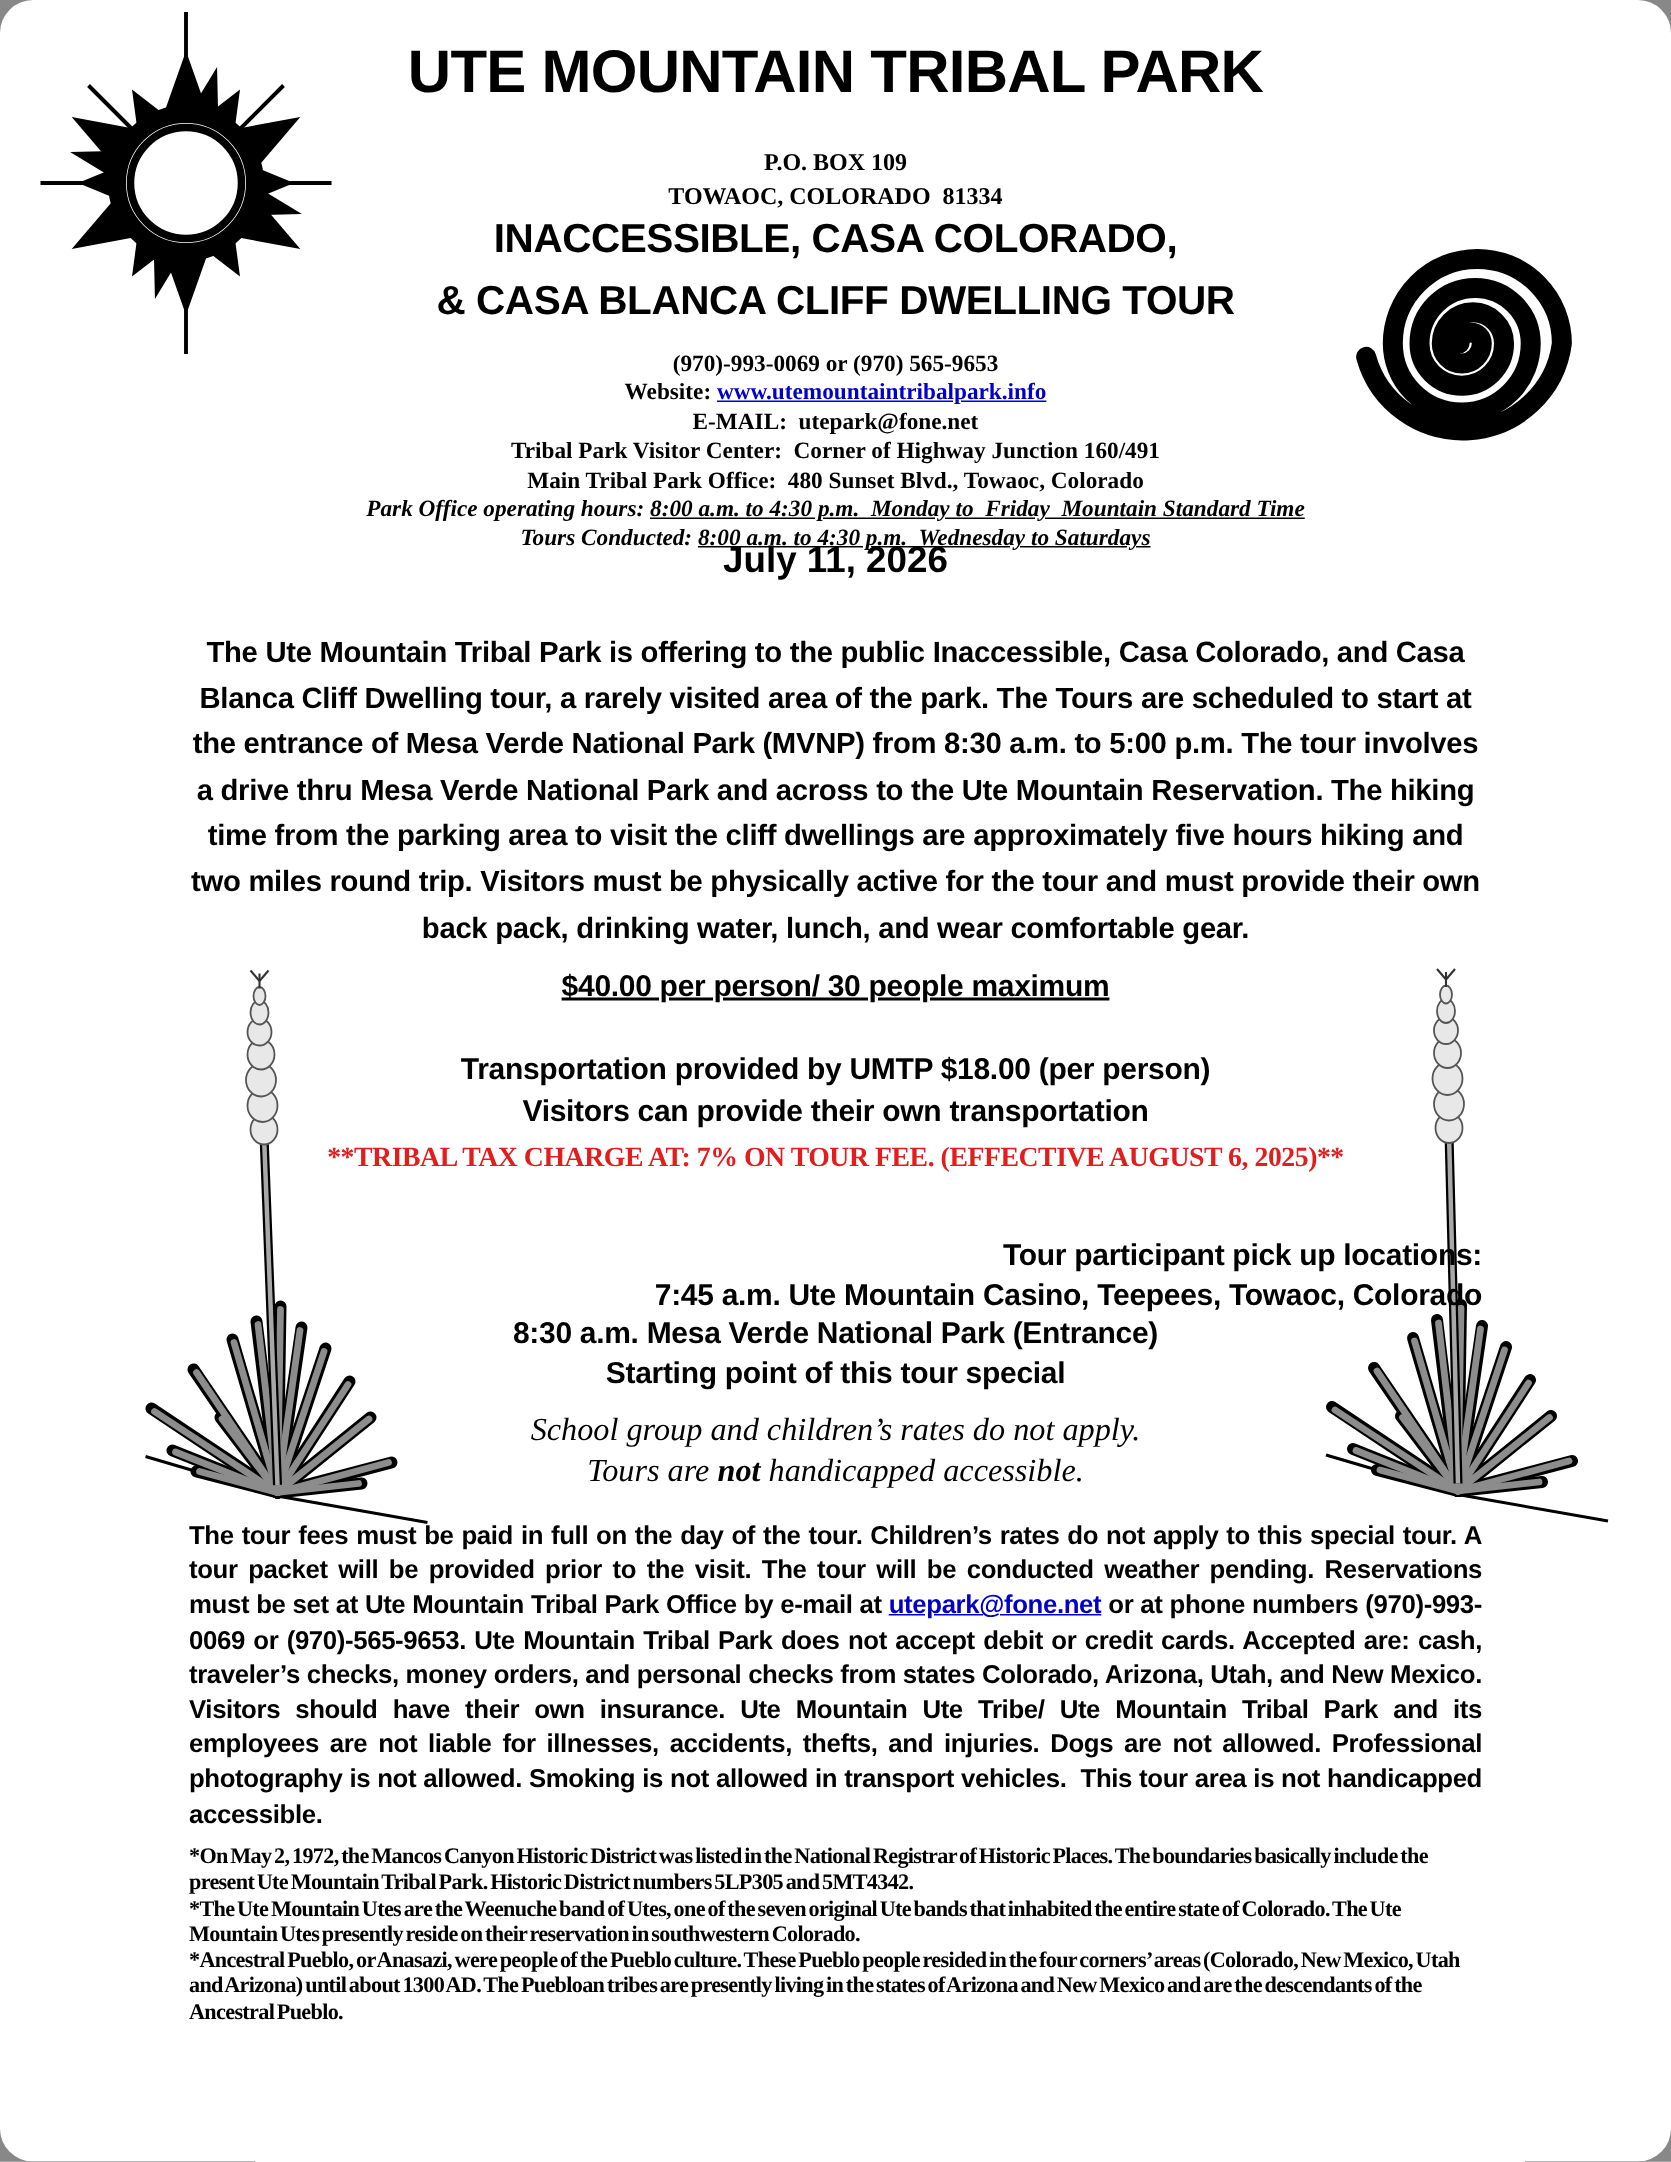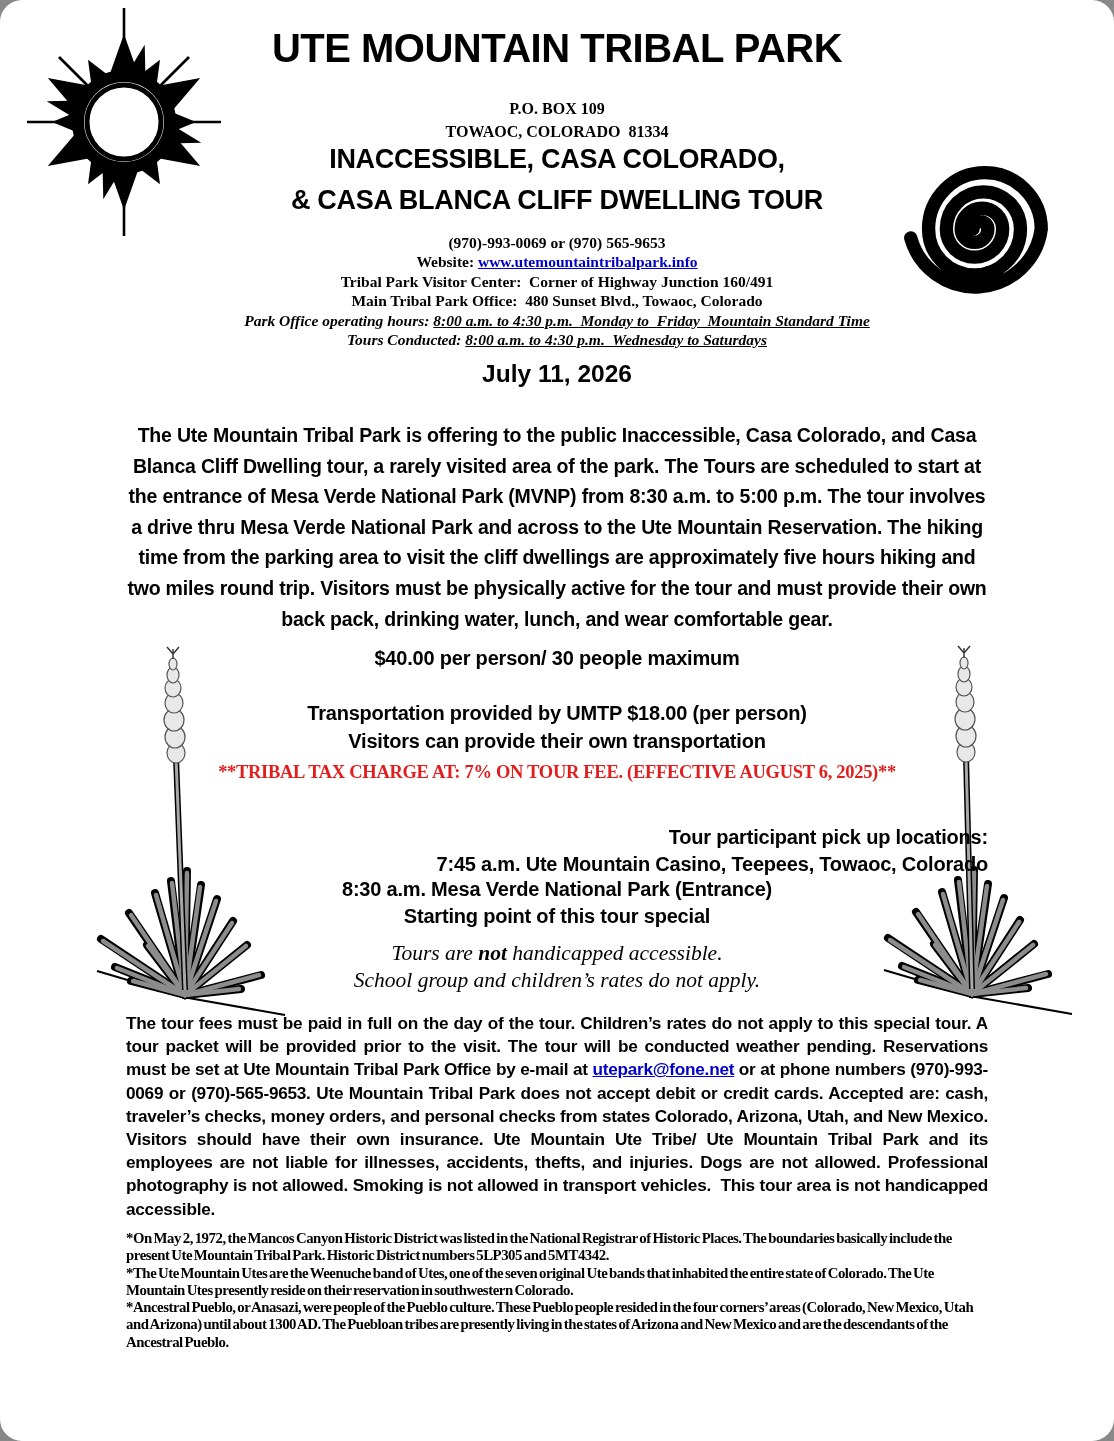--- a/index.html
+++ b/index.html
@@ -22,21 +22,21 @@
   .contact{top:233px;font-family:"Liberation Serif",serif;font-weight:bold;font-size:15.5px;line-height:19.4px;}
   .contact .it{font-style:italic;}
   .contact .u{text-decoration:underline;}
   a.link{color:#0000c8;text-decoration:underline;font-weight:bold;cursor:pointer;margin-top:35px;}
 
   .date{top:360px;font-size:24.5px;font-weight:bold;}
 
   .intro{top:420px;font-size:19.5px;font-weight:bold;line-height:30.6px;letter-spacing:-0.2px;}
 
   .bsans{font-size:20px;font-weight:bold;letter-spacing:-0.2px;}
-  .price{top:647px;}
+  .price{top:647px;text-decoration:underline;}
   .transport{top:699px;line-height:28px;}
   .tax{top:762px;font-family:"Liberation Serif",serif;font-weight:bold;font-size:18.5px;color:#e21d1d;letter-spacing:-0.3px;}
   .pickup1{top:824px;line-height:27px;text-align:right;}
   .pickup2{top:876px;line-height:27px;}
   .access{top:940px;font-family:"Liberation Serif",serif;font-style:italic;font-size:21.5px;line-height:27px;font-weight:normal;}
   .access b{font-weight:bold;}
 
   .terms{top:1012px;text-align:justify;font-size:17.2px;font-weight:bold;line-height:23.2px;letter-spacing:-0.25px;}
 
   .footnotes{top:1230px;text-align:left;font-family:Liberation Serif, serif;font-weight:bold;
@@ -207,20 +207,21 @@
     <div class="pre">P.O. BOX 109</div>
     <div class="pre">TOWAOC, COLORADO  81334</div>
   </div>
 
   <div class="abs tourname tour1">INACCESSIBLE, CASA COLORADO,</div>
   <div class="abs tourname tour2">&amp; CASA BLANCA CLIFF DWELLING TOUR</div>
 
   <div class="abs contact">
     <div>(970)-993-0069 or (970) 565-9653</div>
     <div><span class="pre">Website: </span><a class="link">www.utemountaintribalpark.info</a></div>
+    <div class="pre">E-MAIL:  utepark@fone.net</div>
     <div class="pre">Tribal Park Visitor Center:  Corner of Highway Junction 160/491</div>
     <div class="pre">Main Tribal Park Office:  480 Sunset Blvd., Towaoc, Colorado</div>
     <div class="it"><span class="pre">Park Office operating hours: </span><span class="u pre">8:00 a.m. to 4:30 p.m.  Monday to  Friday  Mountain Standard Time</span></div>
     <div class="it"><span class="pre">Tours Conducted: </span><span class="u pre">8:00 a.m. to 4:30 p.m.  Wednesday to Saturdays</span></div>
   </div>
 
   <div class="abs date">July 11, 2026</div>
 
   <div class="abs intro">The Ute Mountain Tribal Park is offering to the public Inaccessible, Casa Colorado, and Casa Blanca Cliff Dwelling tour, a rarely visited area of the park. The Tours are scheduled to start at the entrance of Mesa Verde National Park (MVNP) from 8:30 a.m. to 5:00 p.m. The tour involves a drive thru Mesa Verde National Park and across to the Ute Mountain Reservation. The hiking time from the parking area to visit the cliff dwellings are approximately five hours hiking and two miles round trip. Visitors must be physically active for the tour and must provide their own back pack, drinking water, lunch, and wear comfortable gear.</div>
 
@@ -234,22 +235,22 @@
   <div class="abs bsans pickup1">
     <div>Tour participant pick up locations:</div>
     <div>7:45 a.m. Ute Mountain Casino, Teepees, Towaoc, Colorado</div>
   </div>
   <div class="abs bsans pickup2">
     <div>8:30 a.m. Mesa Verde National Park (Entrance)</div>
     <div>Starting point of this tour special</div>
   </div>
 
   <div class="abs access">
+    <div>School group and children’s rates do not apply.</div>
     <div><span>Tours are </span><b>not</b><span> handicapped accessible.</span></div>
-    <div>School group and children’s rates do not apply.</div>
   </div>
 
   <div class="abs terms pre"><span>The tour fees must be paid in full on the day of the tour. Children’s rates do not apply to this special tour. A tour packet will be provided prior to the visit. The tour will be conducted weather pending. Reservations must be set at Ute Mountain Tribal Park Office by e-mail at </span><a class="link">utepark@fone.net</a><span> or at phone numbers (970)-993-0069 or (970)-565-9653. Ute Mountain Tribal Park does not accept debit or credit cards. Accepted are: cash, traveler’s checks, money orders, and personal checks from states Colorado, Arizona, Utah, and New Mexico. Visitors should have their own insurance. Ute Mountain Ute Tribe/ Ute Mountain Tribal Park and its employees are not liable for illnesses, accidents, thefts, and injuries. Dogs are not allowed. Professional photography is not allowed. Smoking is not allowed in transport vehicles.  This tour area is not handicapped accessible.</span></div>
 
   <div class="abs footnotes">
     <div>*On May 2, 1972, the Mancos Canyon Historic District was listed in the National Registrar of Historic Places.  The boundaries basically include the present Ute Mountain Tribal Park.  Historic District numbers 5LP305 and 5MT4342.</div>
     <div>*The Ute Mountain Utes are the Weenuche band of Utes, one of the seven original Ute bands that inhabited the entire state of  Colorado. The Ute Mountain Utes presently reside on their reservation in southwestern Colorado.</div>
     <div>*Ancestral Pueblo, or Anasazi, were people of the Pueblo culture. These Pueblo people resided in the four corners’ areas (Colorado, New Mexico, Utah and Arizona) until about 1300 AD. The Puebloan tribes are presently living in the states of Arizona and New Mexico and are the descendants of the Ancestral Pueblo.</div>
   </div>
 

